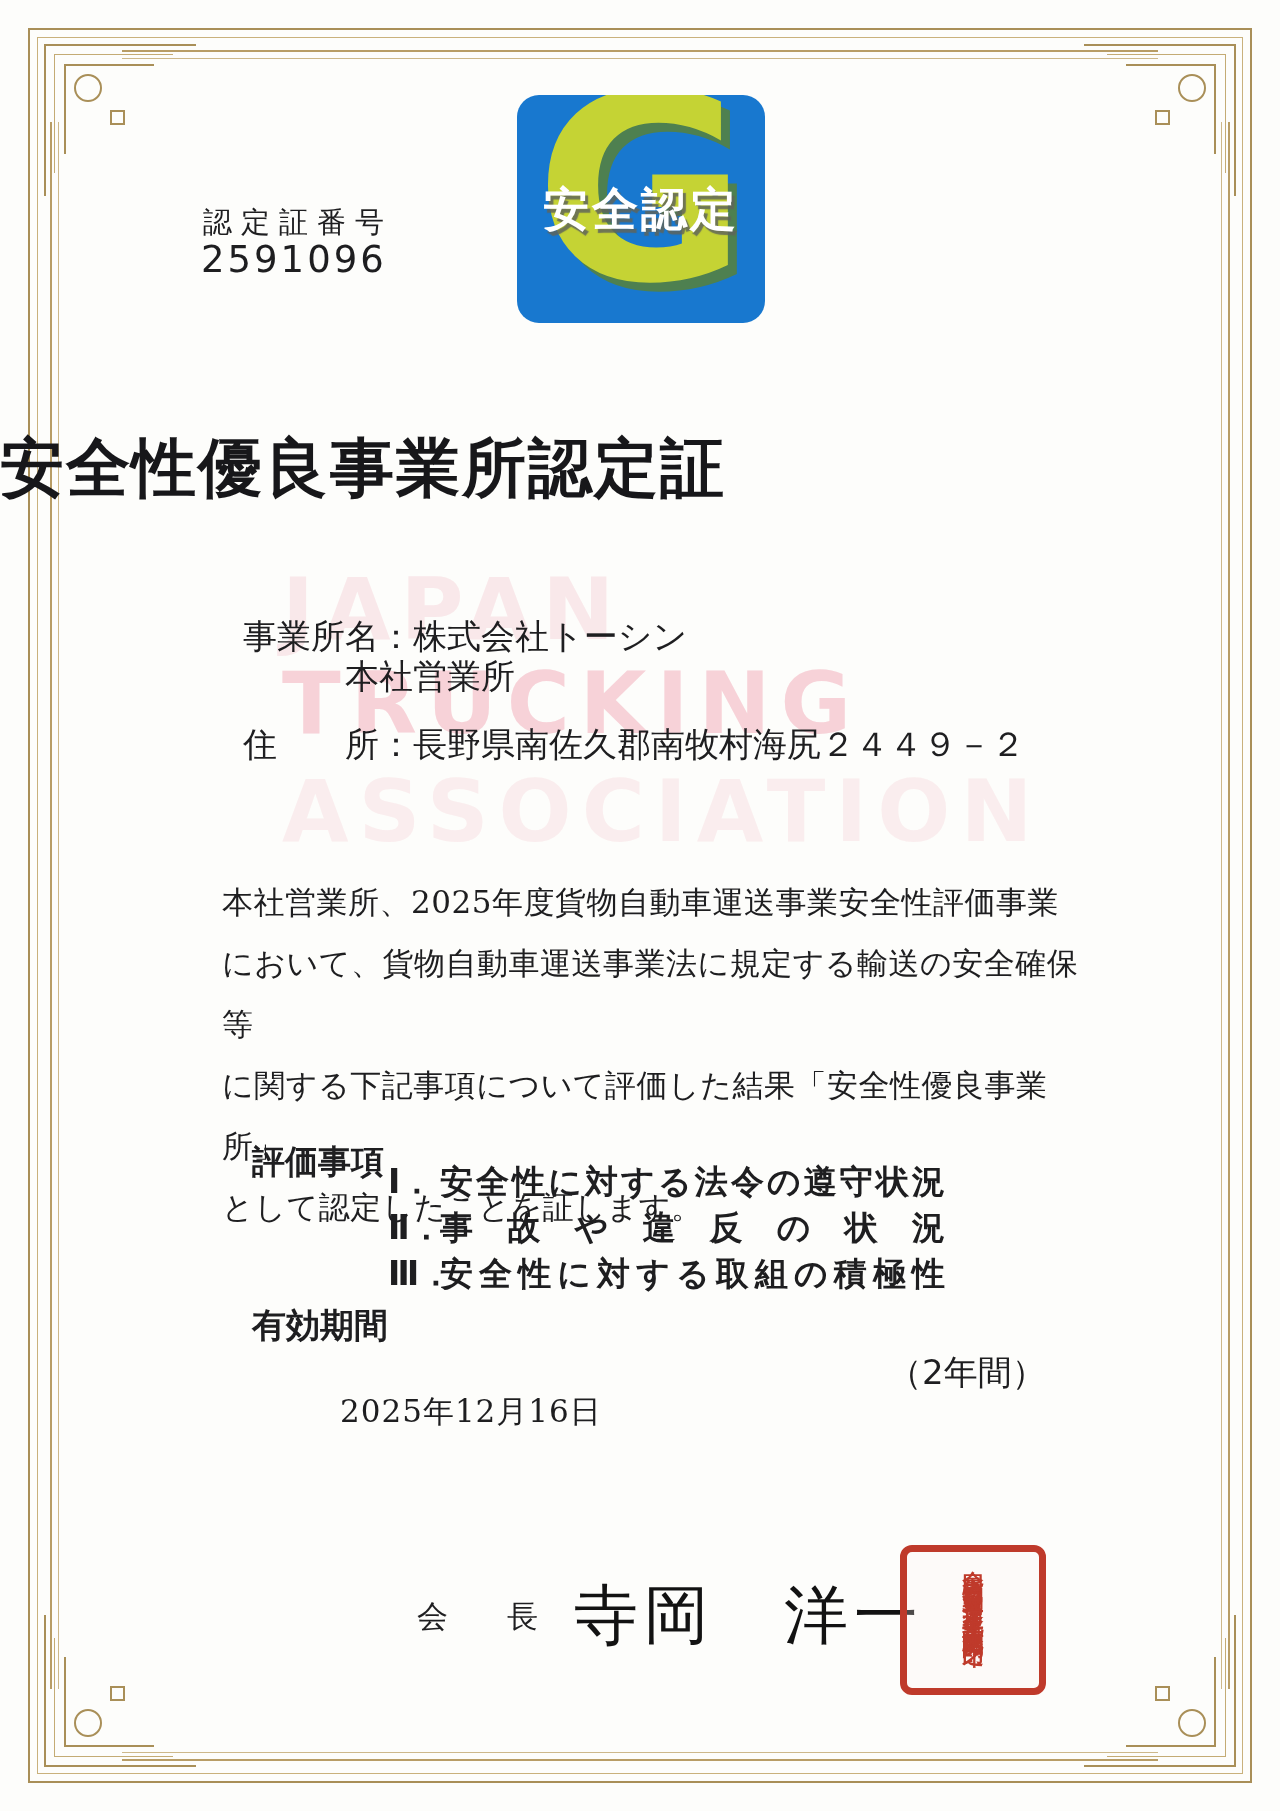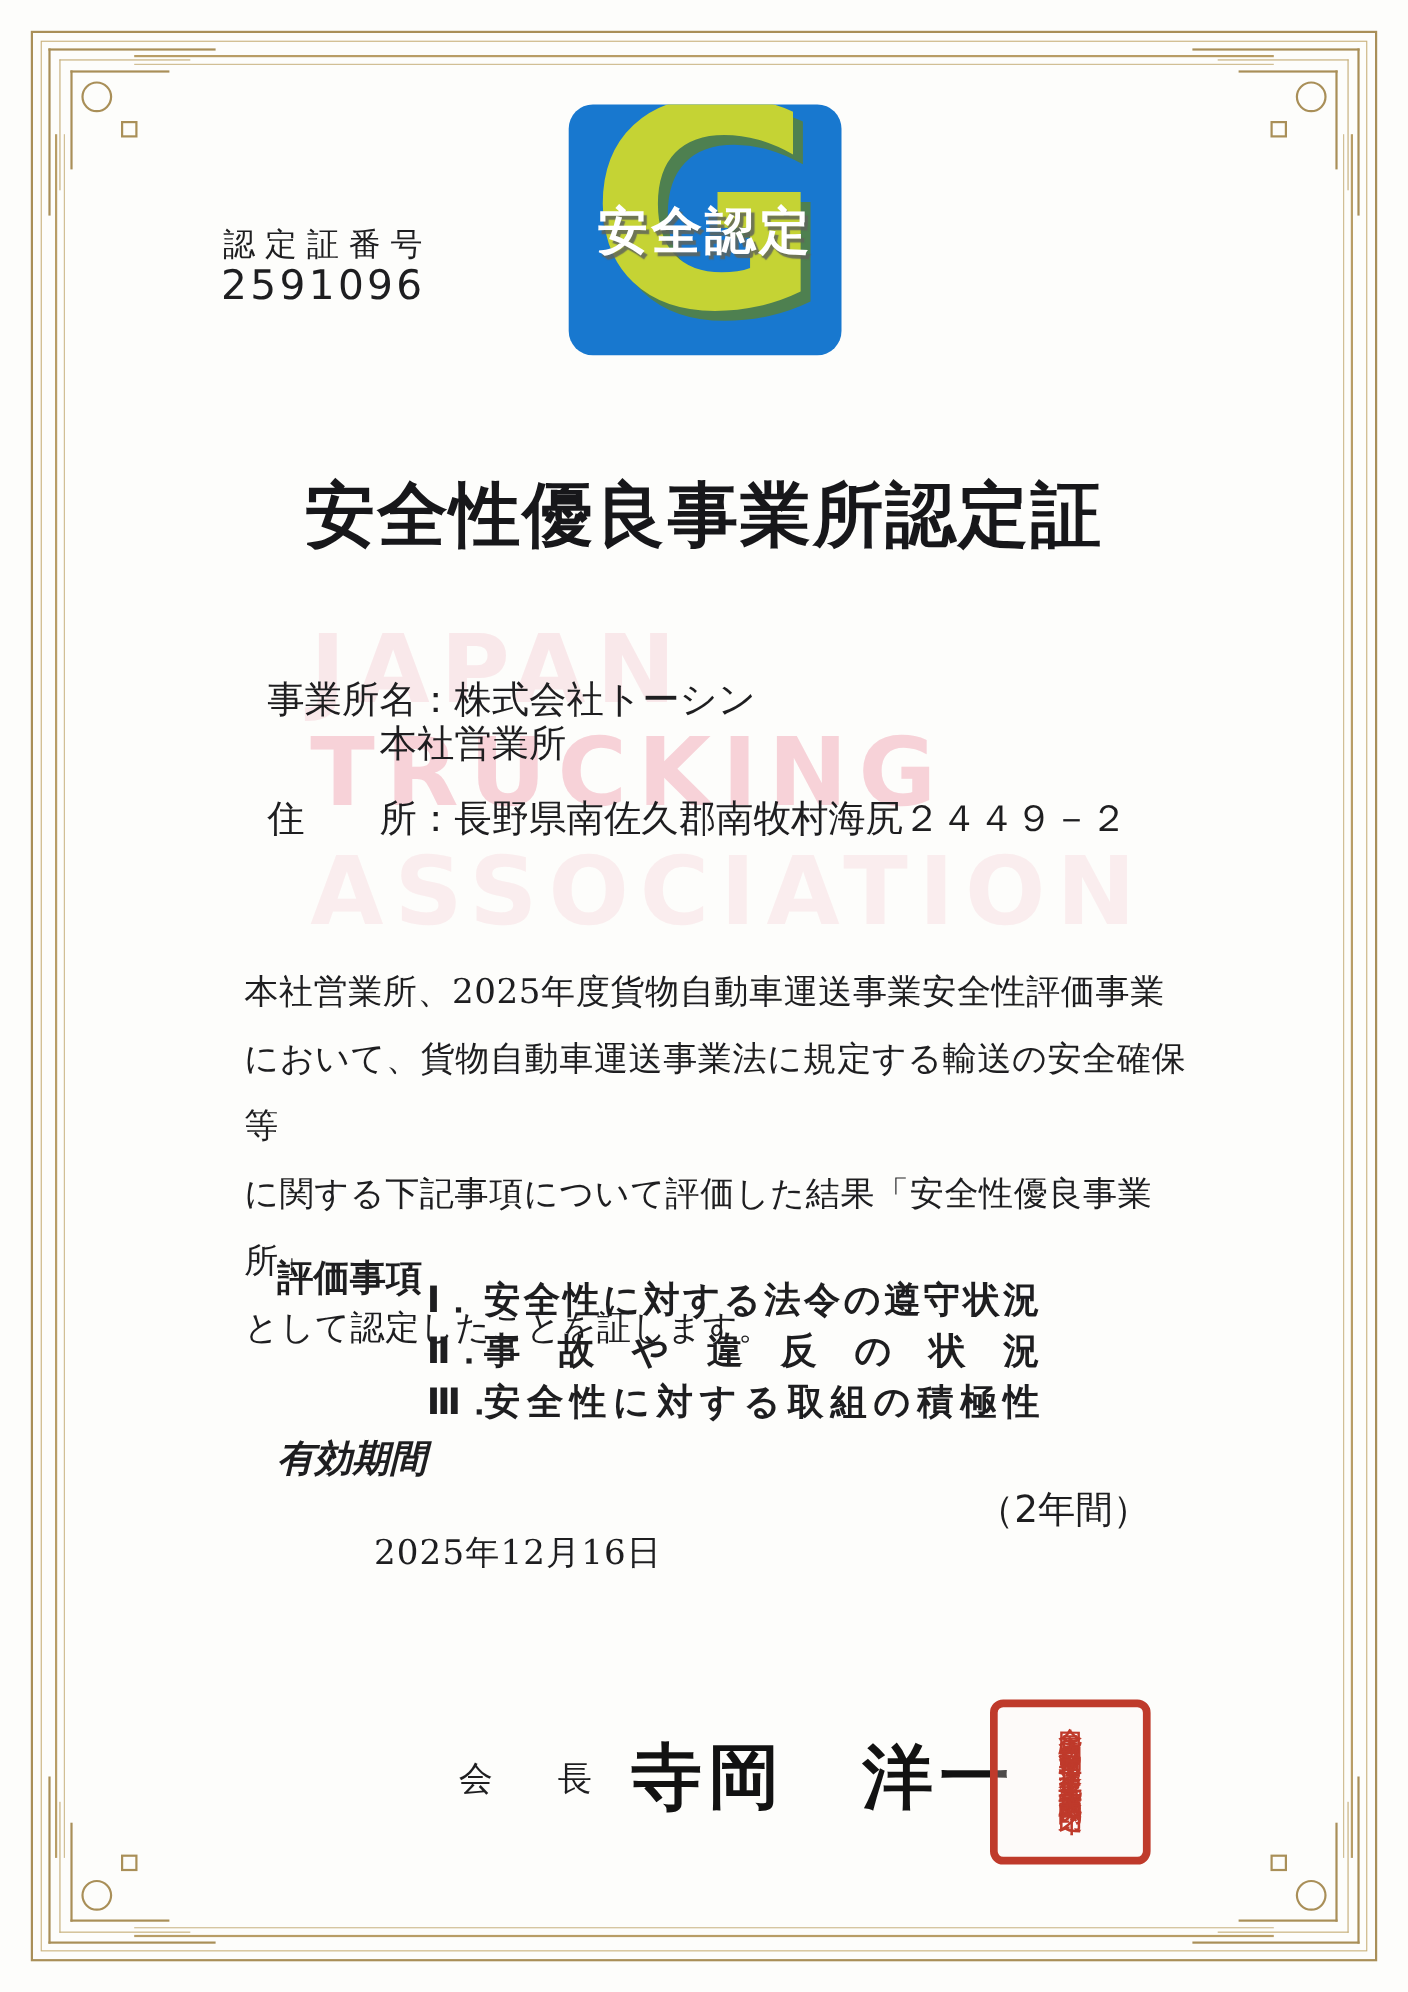--- a/index.html
+++ b/index.html
@@ -51,53 +51,53 @@
   
   .gmark{position:absolute;left:517px;top:95px;width:248px;height:228px;border-radius:22px;
       background:#1878cf;overflow:hidden;z-index:2;}
   .gmark .gletter{position:absolute;left:0;top:-34px;width:100%;text-align:center;
       font-family:"DejaVu Sans","Liberation Sans",sans-serif;font-weight:bold;font-size:258px;line-height:1;
       color:#c5d334;text-shadow:9px 9px 0 #4e8050;}
   .gmark .gbanner{position:absolute;left:0;top:84px;width:100%;text-align:center;
       font-family:"DejaVu Sans","Liberation Sans",sans-serif;font-weight:900;font-size:46px;letter-spacing:3px;
       color:#ffffff;text-shadow:3px 4px 1px rgba(95,100,90,0.85);}
   
-  .title{position:absolute;left:0;top:425px;width:100%;text-align:center;
+  .title{position:absolute;left:0;top:425px;width:100%;
       font-family:"DejaVu Sans","Liberation Sans",sans-serif;font-weight:900;
       font-size:64px;letter-spacing:2px;color:#17171a;z-index:2;}
   
   .recip{position:absolute;left:222px;top:616px;font-size:34px;line-height:40px;z-index:2;}
   .recip .row{white-space:nowrap;margin-left:21px;}
   .recip .second{margin-left:123px;}
   .recip .addr{margin-top:28px;}
   
   .body{position:absolute;left:222px;top:872px;width:870px;font-size:31px;
       letter-spacing:0.5px;line-height:61px;z-index:2;}
   
   .eval-label{position:absolute;left:252px;top:1140px;font-family:"DejaVu Sans","Liberation Sans",sans-serif;
       font-weight:bold;font-size:33px;z-index:2;}
   .eval-items{position:absolute;left:388px;top:1140px;z-index:2;
       font-family:"DejaVu Sans","Liberation Sans",sans-serif;font-weight:bold;font-size:33px;margin-top:20px;}
   .eval-items .row{height:46px;white-space:nowrap;}
   .eval-items .num{display:inline-block;width:52px;}
   .eval-items .txt{display:inline-block;width:505px;text-align:justify;text-align-last:justify;}
   
   .valid-label{position:absolute;left:252px;top:1303px;font-family:"DejaVu Sans","Liberation Sans",sans-serif;
-      font-weight:bold;font-size:34px;z-index:2;font-style:italic;}
+      font-weight:bold;font-size:34px;z-index:2;}
   .valid-period{position:absolute;left:424px;top:1300px;font-family:"DejaVu Sans","Liberation Sans",sans-serif;
       font-size:37px;letter-spacing:4px;z-index:2;}
   .valid-duration{position:absolute;left:888px;top:1350px;font-family:"DejaVu Sans","Liberation Sans",sans-serif;
       font-size:34px;z-index:2;text-align:right;}
   
   .issue-date{position:absolute;left:340px;top:1391px;font-size:31px;letter-spacing:1px;z-index:2;}
   .issuer{position:absolute;left:350px;top:1444px;font-size:32px;line-height:37.5px;z-index:2;}
   .issuer .wide{letter-spacing:3px;}
   
   .president-label{position:absolute;left:417px;top:1596px;font-size:31px;letter-spacing:14px;z-index:2;}
-  .president-name{position:absolute;left:574px;top:1572px;font-size:64px;font-weight:bold;
+  .president-name{position:absolute;left:574px;top:1572px;font-size:64px;font-weight:normal;
       letter-spacing:6px;color:#121212;z-index:2;}
   
   .seal{position:absolute;left:900px;top:1545px;width:146px;height:150px;z-index:3;
       border:7px solid #bf3a2b;border-radius:12px;box-sizing:border-box;
       display:flex;align-items:center;justify-content:center;background:rgba(255,245,243,0.25);}
   .seal .chars{writing-mode:vertical-rl;height:132px;font-size:21px;line-height:28px;
       font-weight:bold;color:#bf3a2b;letter-spacing:4px;font-family:"DejaVu Serif","Liberation Serif",serif;}
 </style>
 </head>
 <body>

